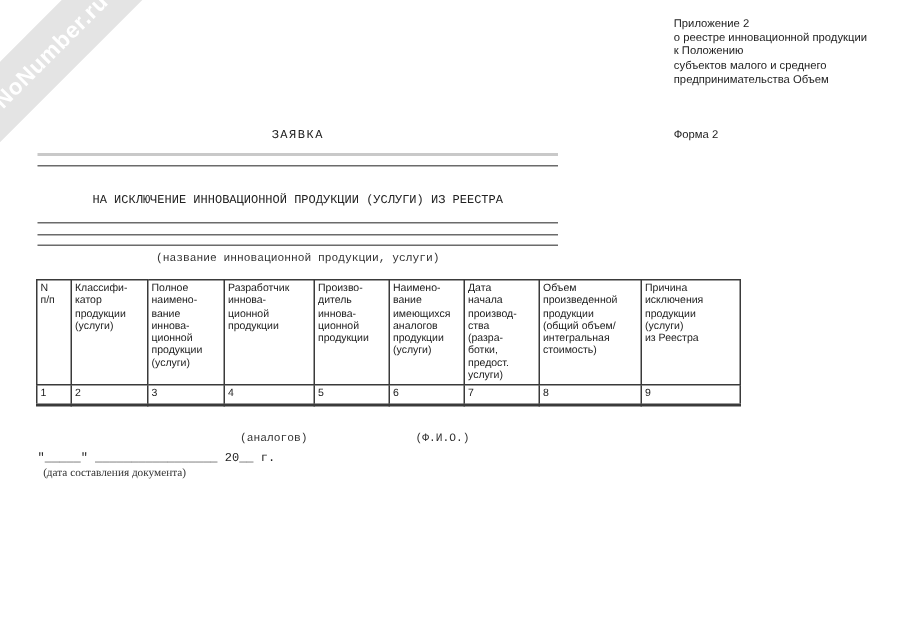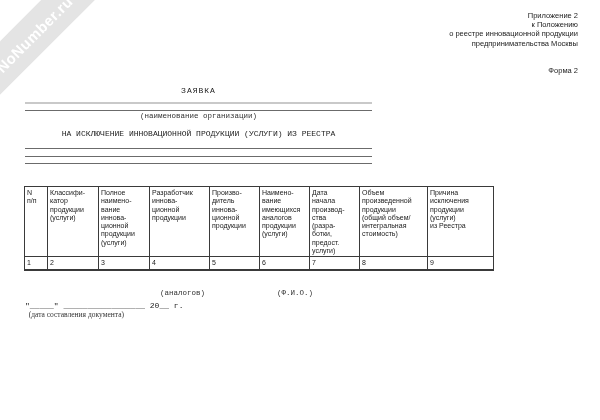--- a/index.html
+++ b/index.html
@@ -11,25 +11,25 @@
   
   .watermark {
     position:absolute; left:-61px; top:15px; width:190px; height:38px;
     background:#e4e4e4; transform:rotate(-45deg);
     display:flex; align-items:center; justify-content:center;
     font-family:"Liberation Sans", sans-serif; font-weight:bold;
     font-size:15px; color:#ffffff; letter-spacing:0.5px;
   }
   
   .header-right {
-    position:absolute; top:11px; right:22px; text-align:right;
+    position:absolute; top:11px; right:22px; 
     font-family:"Liberation Sans", sans-serif; font-size:7.5px;
     line-height:9.2px; color:#222222;
   }
-  .form-label { margin-top:18px; }
+  .form-label { margin-top:28px; }
   
   .center-col { position:absolute; left:25px; width:347px; text-align:center; }
   .title { top:86px; font-size:8px; letter-spacing:1px; }
   .caption { font-size:7.5px; color:#333333; }
   .subject { top:129px; font-size:8px; }
   
   .rule { position:absolute; left:25px; width:347px; height:0; border-top:1px solid #6b6b6b; }
   .rule.light { border-top:none; height:2px; background:#c9c9c9; }
   
   table.reg {
@@ -56,37 +56,38 @@
 <body>
 
 <div class="page">
 
   <div class="watermark">
     <span>NoNumber.ru</span>
   </div>
 
   <div class="header-right">
     <div>Приложение 2</div>
+    <div>о реестре инновационной продукции</div>
     <div>к Положению</div>
-    <div>о реестре инновационной продукции</div>
-    <div>предпринимательства Москвы</div>
+    <div>субъектов малого и среднего</div>
+    <div>предпринимательства Объем</div>
     <div class="form-label">Форма 2</div>
   </div>
 
   <div class="center-col title">ЗАЯВКА</div>
 
   <div class="rule light" style="top:102px"></div>
   <div class="rule" style="top:110px"></div>
-  <div class="center-col caption" style="top:112px">(наименование организации)</div>
 
   <div class="center-col subject">НА ИСКЛЮЧЕНИЕ ИННОВАЦИОННОЙ ПРОДУКЦИИ (УСЛУГИ) ИЗ РЕЕСТРА</div>
 
   <div class="rule" style="top:148px"></div>
   <div class="rule" style="top:156px"></div>
   <div class="rule" style="top:163px"></div>
+  <div class="center-col caption" style="top:169px">(название инновационной продукции, услуги)</div>
 
   <table class="reg">
     <colgroup>
       <col style="width:23px">
         <col style="width:51px">
         <col style="width:51px">
       <col style="width:60px">
         <col style="width:50px">
         <col style="width:50px">
       <col style="width:50px">

